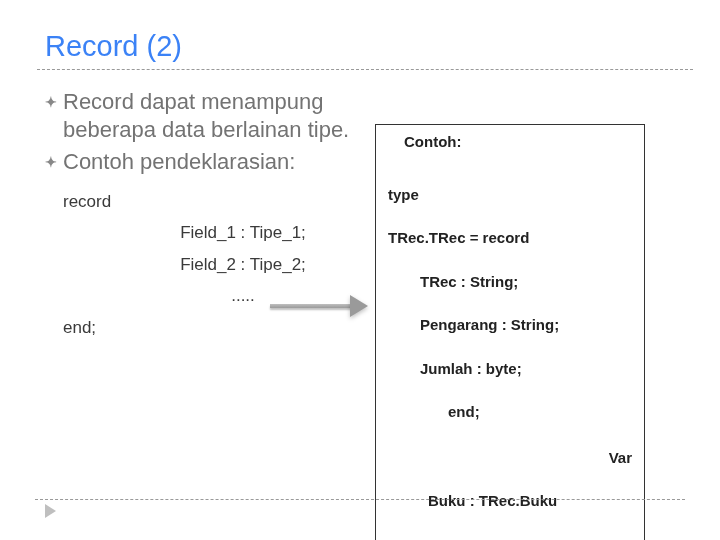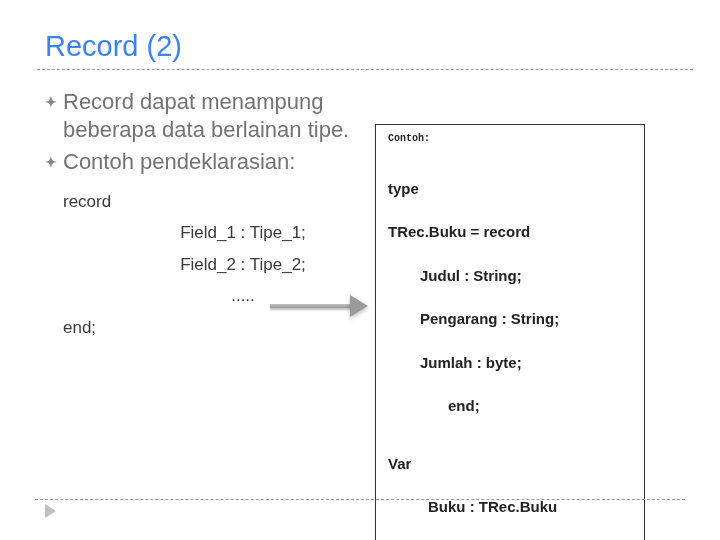--- a/index.html
+++ b/index.html
@@ -66,36 +66,37 @@
   .right-col {
     flex: 1;
     margin-top: 36px;
   }
   .example-box {
     border: 1px solid #333;
     padding: 8px 12px 14px 12px;
     width: 270px;
   }
   .example-label {
-    font-family: Liberation Mono, monospace;
+    font-family: Liberation Sans, sans-serif;
     font-weight: bold;
-    font-size: 10px;
+    font-size: 15px;
     margin-bottom: 12px;
+    margin-left: 16px;
   }
   .example-code {
     font-family: Arial, sans-serif;
     font-weight: bold;
     font-size: 15px;
     line-height: 1.45;
     white-space: pre;
   }
   .code-i1 { margin-left: 0; }
   .code-i2 { margin-left: 32px; }
   .code-i3 { margin-left: 60px; }
-  .code-var { margin-top: 14px; }
+  .code-var { margin-top: 2px; text-align: right; }
   .code-varline { margin-left: 40px; }
   .arrow-wrap {
     position: absolute;
     left: 225px;
     top: 207px;
     width: 100px;
     height: 22px;
   }
   .arrow-line {
     position: absolute;
@@ -158,22 +159,22 @@
       <div class="syntax-indent">.....</div>
       <div>end;</div>
     </div>
   </div>
 
   <div class="right-col">
     <div class="example-box">
       <div class="example-label">Contoh:</div>
       <div class="example-code">
 <div class="code-i1">type</div>
-<div class="code-i1">TRec.Buku = record</div>
-<div class="code-i2">Judul : String;</div>
+<div class="code-i1">TRec.TRec = record</div>
+<div class="code-i2">TRec : String;</div>
 <div class="code-i2">Pengarang : String;</div>
 <div class="code-i2">Jumlah : byte;</div>
 <div class="code-i3">end;</div>
 <div class="code-i1 code-var">Var</div>
 <div class="code-varline">Buku : TRec.Buku</div>
       </div>
     </div>
   </div>
 
   <div class="arrow-wrap">

